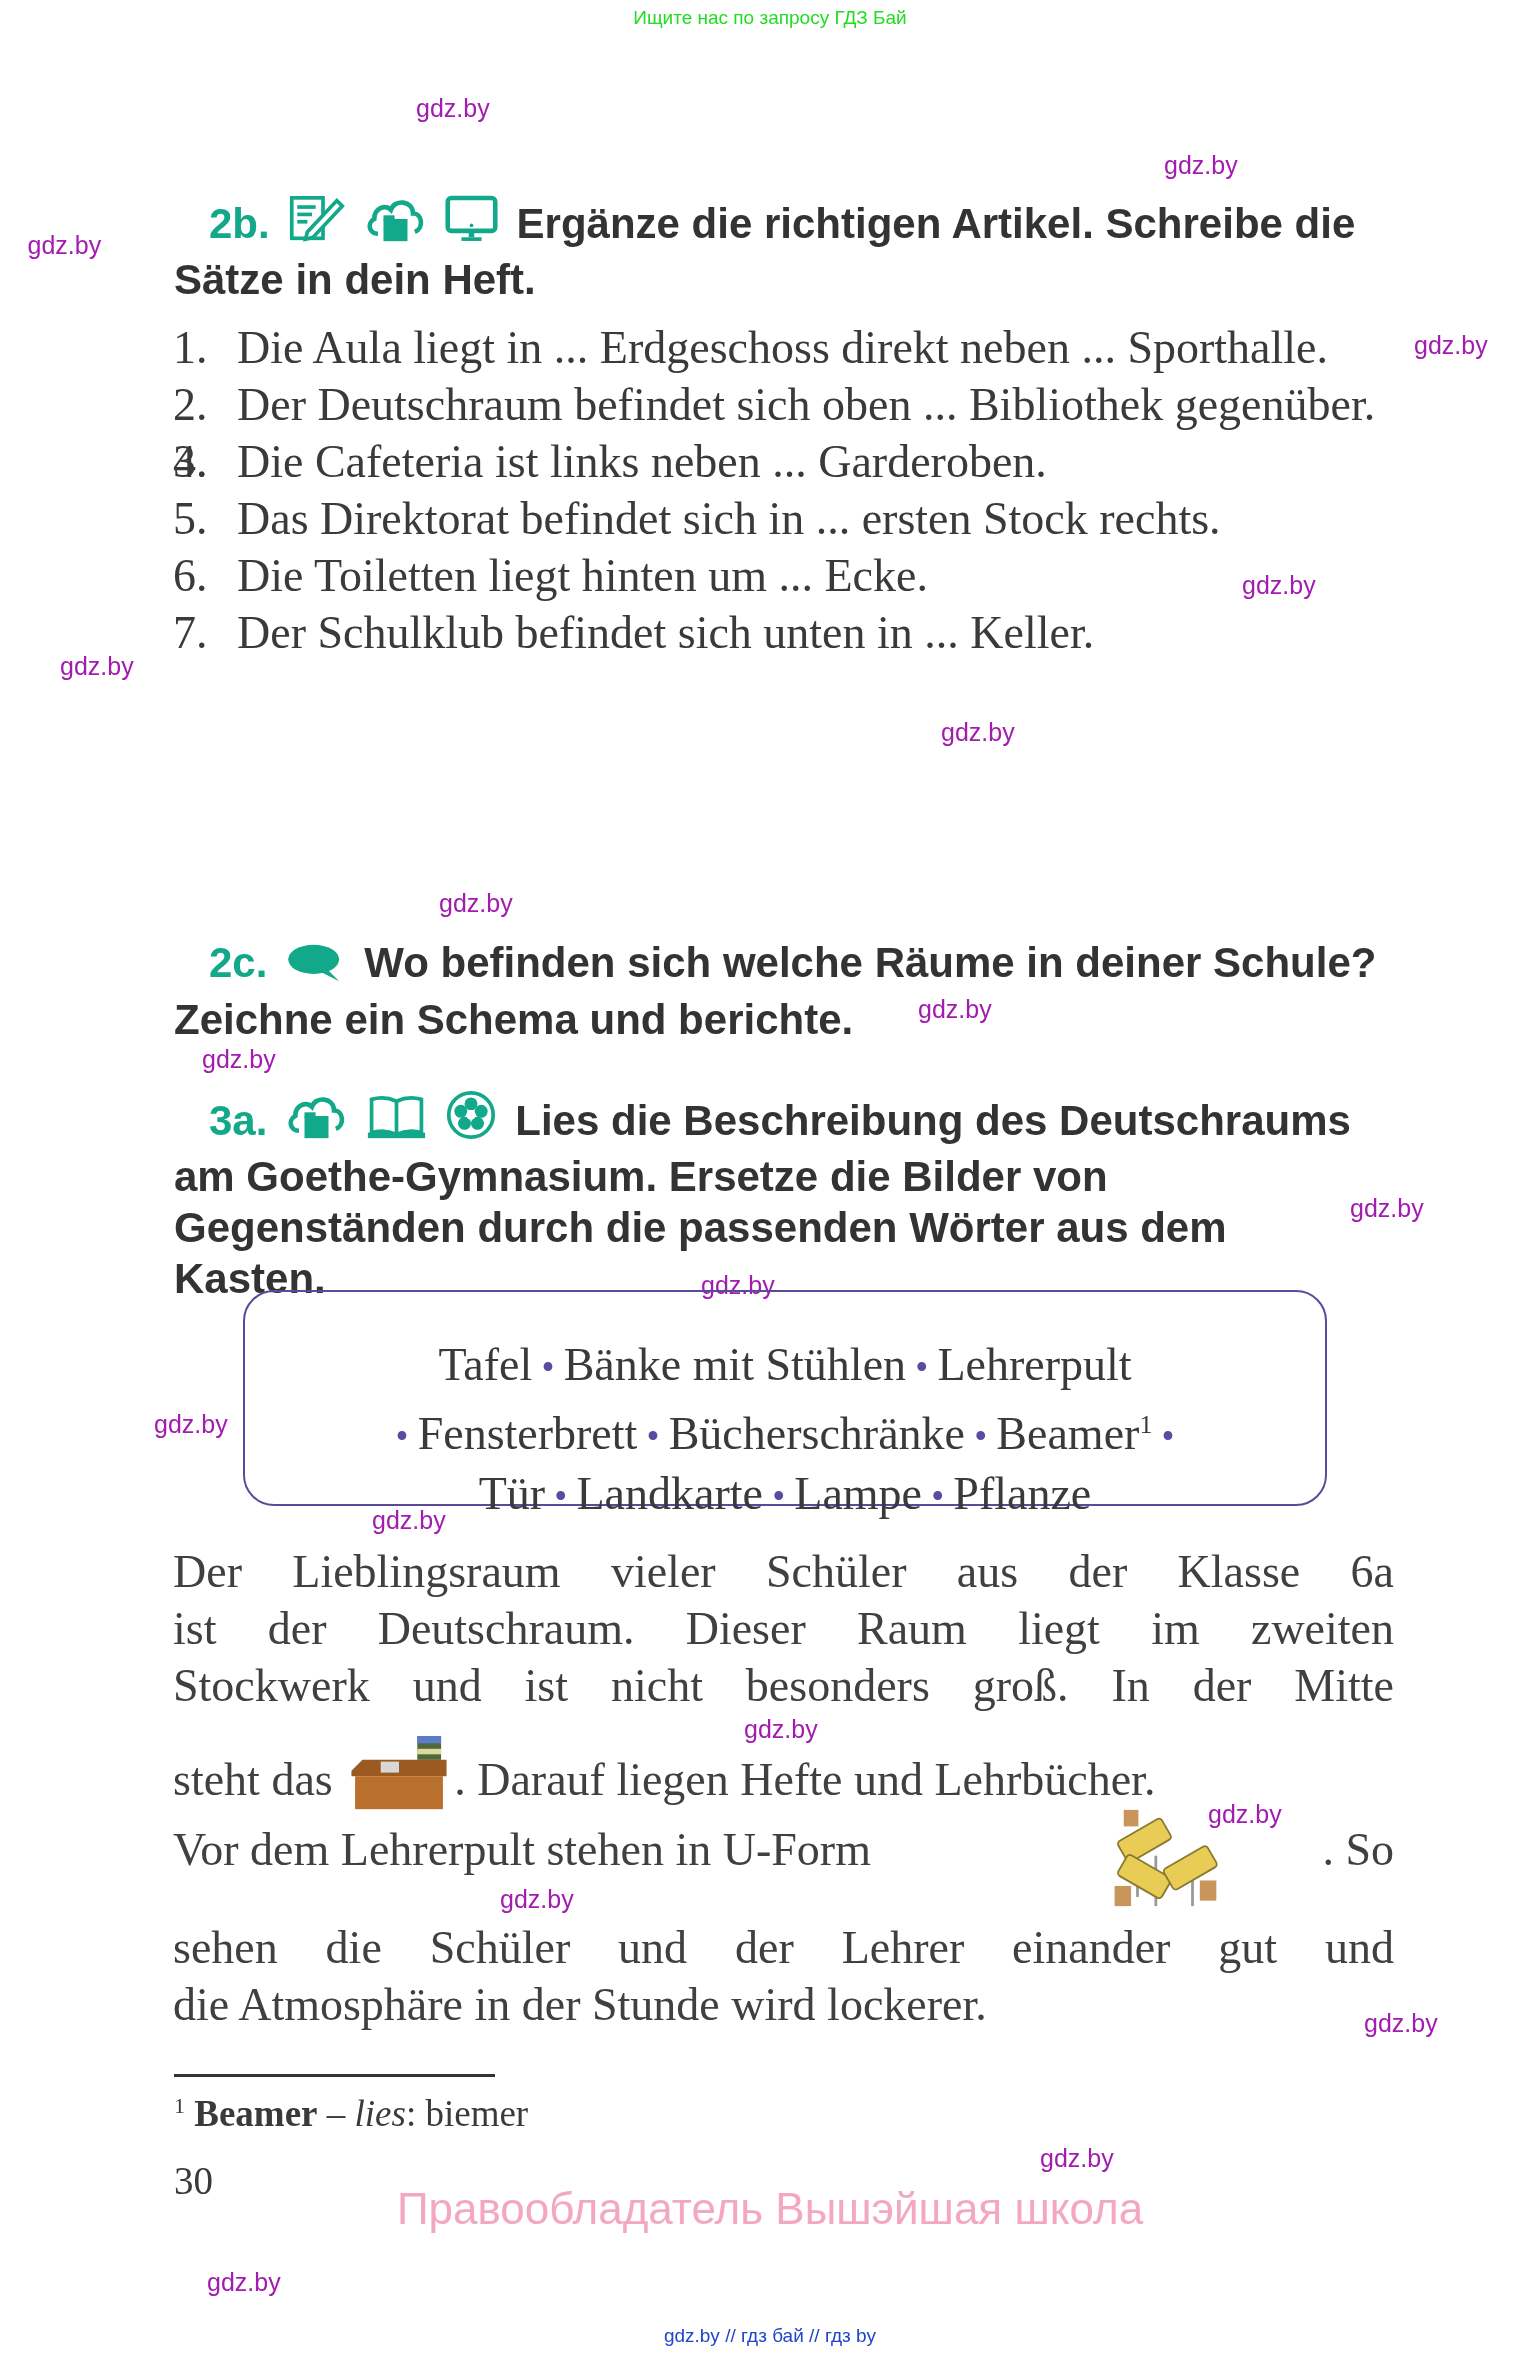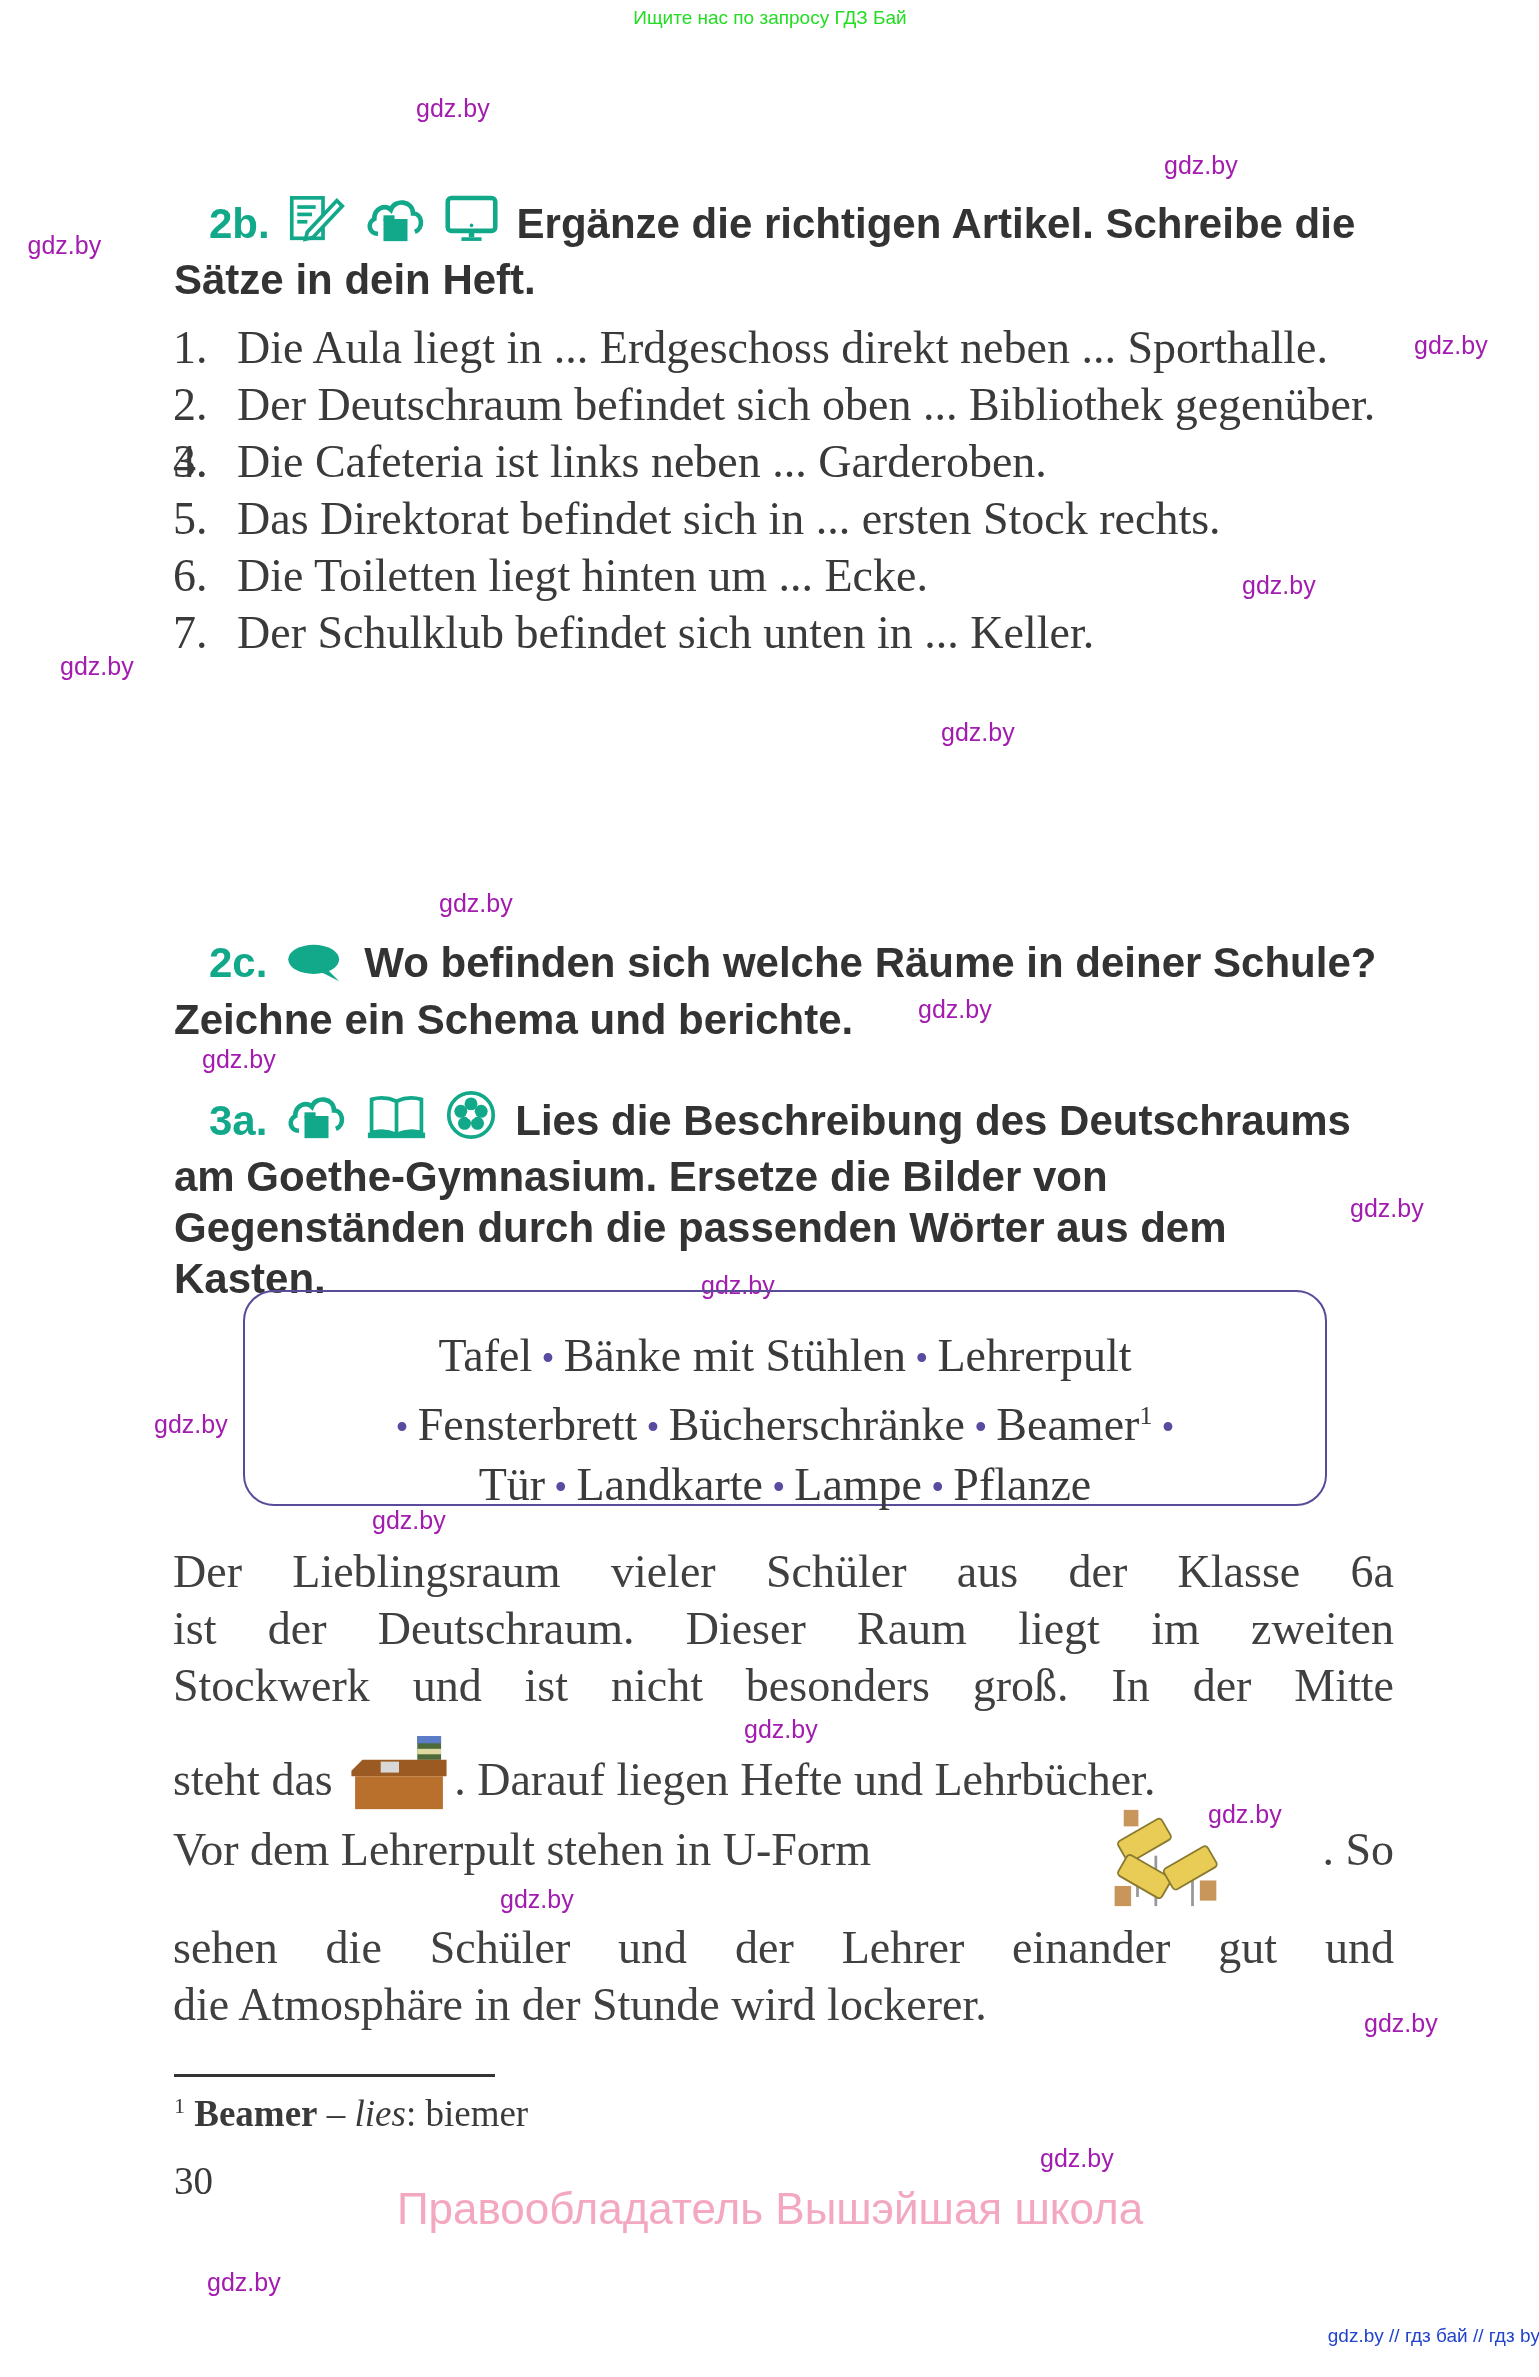--- a/index.html
+++ b/index.html
@@ -6,31 +6,31 @@
   body { width: 1540px; height: 2377px; position: relative; overflow: hidden; color: #3a3a3a; }
   .abs { position: absolute; }
   .top-banner { left: 0; right: 0; top: 7.3px; text-align: center; font-family: "Liberation Sans", sans-serif; font-size: 19px; color: #22dd22; }
   .wm { font-family: "Liberation Sans", sans-serif; font-size: 25px; color: #a21caf; white-space: nowrap; }
   .task { left: 174px; width: 1212px; font-family: "Liberation Sans", sans-serif; font-weight: bold; font-size: 42px; line-height: 51px; color: #333; }
   .task .num { color: #12a88a; margin-right: 7.3px; margin-left: 35px; }
   .icon { display: inline-block; vertical-align: -5.5px; margin-right: 7.3px; }
   .list { left: 173px; width: 1221px; font-family: "Liberation Serif", serif; font-size: 46px; line-height: 57px; color: #3a3a3a; margin: 0; padding: 0; list-style: none; }
   .list li { position: relative; padding-left: 64px; text-align: justify; }
   .list li .n { position: absolute; left: 0; top: 0; }
-  .box { left: 243px; top: 1290px; width: 1084px; height: 216px; border: 2.8px solid #5a4a9a; border-radius: 31px; box-sizing: border-box; text-align: center; font-family: "Liberation Serif", serif; font-size: 46px; line-height: 57px; padding-top: 35px; color: #3a3a3a; }
+  .box { left: 243px; top: 1290px; width: 1084px; height: 216px; border: 2.8px solid #5a4a9a; border-radius: 31px; box-sizing: border-box; text-align: center; font-family: "Liberation Serif", serif; font-size: 46px; line-height: 57px; padding-top: 44px; color: #3a3a3a; }
   .box .dot { color: #5a4aa0; font-size: 37px; margin: 0 9.2px; }
   .box sup { font-size: 26px; }
   .para { left: 173px; width: 1221px; font-family: "Liberation Serif", serif; font-size: 46px; color: #404040; }
   .para .line { height: 57px; line-height: 57px; text-align: justify; text-align-last: justify; white-space: nowrap; }
   .rule { left: 174px; top: 2074px; width: 321px; height: 2.8px; background: #333; }
   .foot { left: 174px; top: 2092px; font-family: "Liberation Serif", serif; font-size: 37px; color: #3a3a3a; }
   .foot sup { font-size: 22px; }
   .pagenum { left: 174px; top: 2158px; font-family: "Liberation Serif", serif; font-size: 39px; color: #3a3a3a; text-align: center; }
   .copyright { left: 0; right: 0; top: 2184px; text-align: center; font-family: "Liberation Sans", sans-serif; font-size: 44px; color: #f3a8c0; }
-  .bottom-links { left: 0; right: 0; top: 2325px; text-align: right; font-family: "Liberation Sans", sans-serif; font-size: 19px; color: #2244cc; }
+  .bottom-links { left: 0; right: 0; top: 2325px; text-align: center; font-family: "Liberation Sans", sans-serif; font-size: 19px; color: #2244cc; }
 </style>
 </head>
 <body>
 
 <div class="abs top-banner">Ищите нас по запросу ГДЗ Бай</div>
 
 <div class="abs wm" style="left:416px;top:94px">gdz.by</div>
 <div class="abs wm" style="left:1164px;top:151px">gdz.by</div>
 <div class="abs wm" style="left:27.5px;top:231px">gdz.by</div>
 <div class="abs wm" style="left:1414px;top:331px">gdz.by</div>

